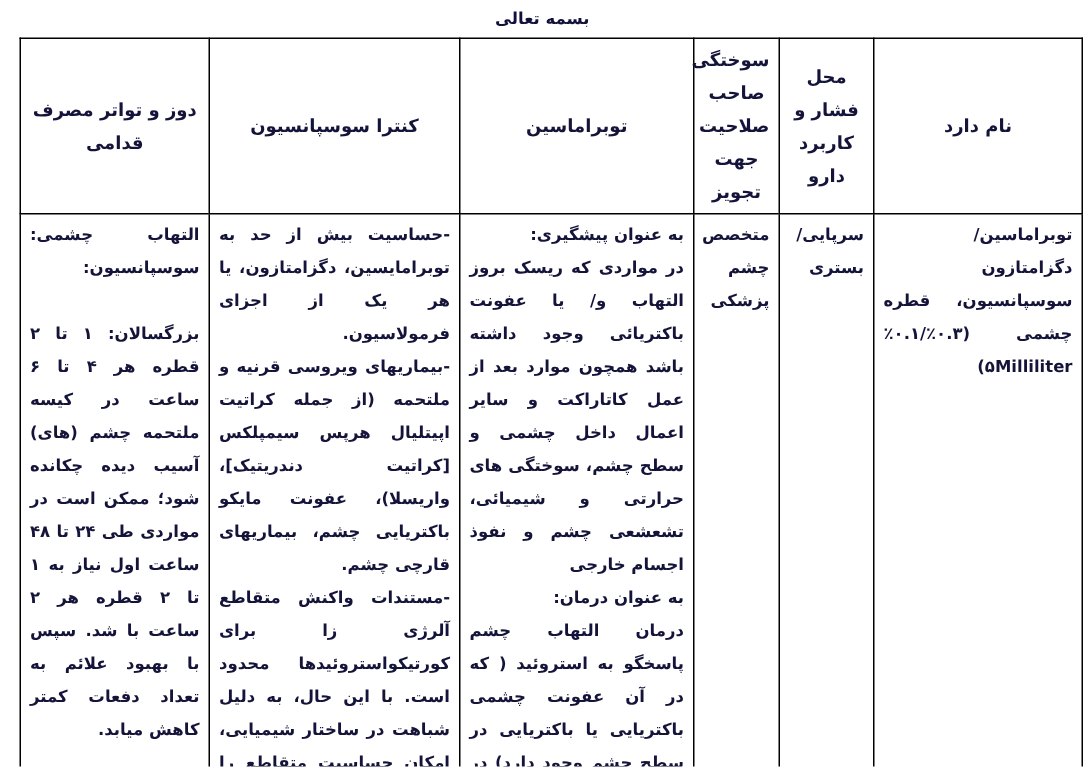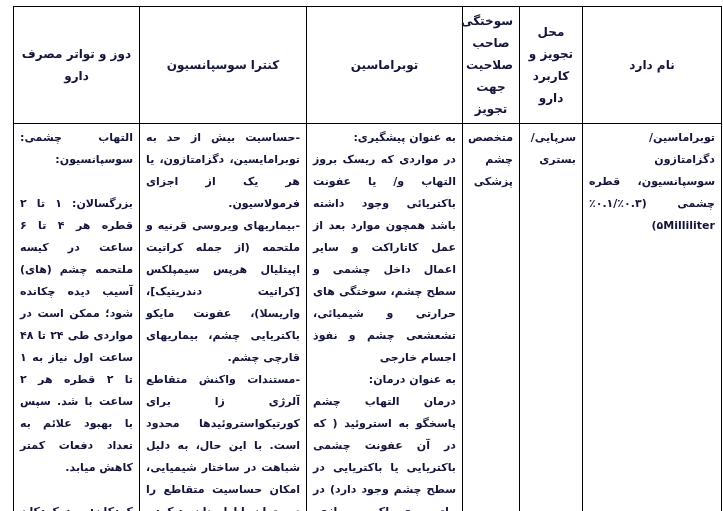--- a/index.html
+++ b/index.html
@@ -57,39 +57,40 @@
   col.c-ind   { width: 156px; }
   col.c-contra{ width: 167px; }
   col.c-dose  { width: 126px; }
 </style>
 </head>
 <body>
 
 <div class="page">
 
   <div class="title-block">
+    <div class="title-line">بسمه تعالی</div>
   </div>
 
   <table class="guide">
     <colgroup>
       <col class="c-drug">
       <col class="c-place">
       <col class="c-qual">
       <col class="c-ind">
       <col class="c-contra">
       <col class="c-dose">
     </colgroup>
     <thead>
       <tr>
         <th>نام دارد</th>
-        <th>محل تجویز و کاربرد دارو</th>
+        <th>محل فشار و کاربرد دارو</th>
         <th>سوختگی صاحب صلاحیت جهت تجویز</th>
         <th>توبراماسین</th>
         <th>کنترا سوسپانسیون</th>
-        <th>دوز و تواتر مصرف دارو</th>
+        <th>دوز و تواتر مصرف قدامی</th>
       </tr>
     </thead>
     <tbody>
       <tr>
         <td>توبراماسین/دگزامتازون سوسپانسیون، قطره چشمی (۰.۳٪/۰.۱٪ ۵Milliliter)</td>
         <td class="cell-place">سرپایی/
 بستری</td>
         <td class="cell-qualified">متخصص چشم پزشکی</td>
         <td>به عنوان پیشگیری:
 در مواردی که ریسک بروز التهاب و/ یا عفونت باکتریائی وجود داشته باشد همچون موارد بعد از عمل کاتاراکت و سایر اعمال داخل چشمی و سطح چشم، سوختگی های حرارتی و شیمیائی، تشعشعی چشم و نفوذ اجسام خارجی

